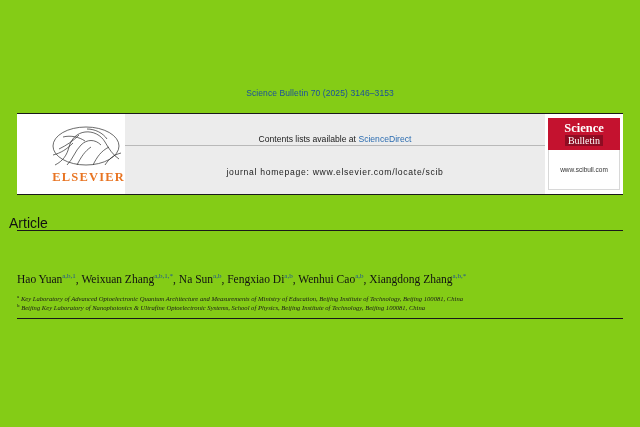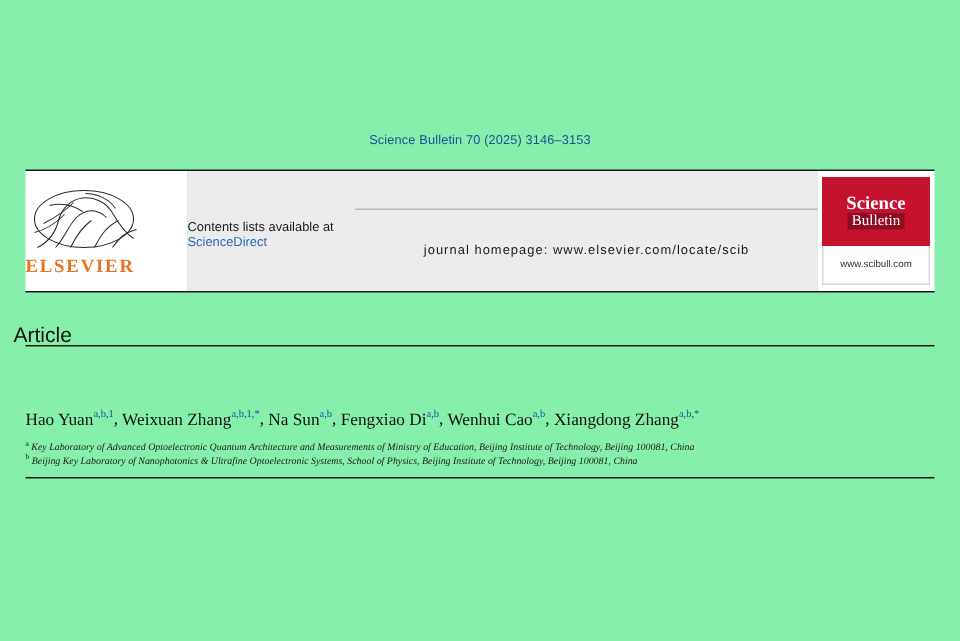--- a/index.html
+++ b/index.html
@@ -4,21 +4,21 @@
 <style>
   html, body {
     margin: 0;
     padding: 0;
     background: #000000;
   }
   .page {
     position: relative;
     width: 640px;
     height: 427px;
-    background: #86efac;
+    background: #84cc16;
     overflow: hidden;
     font-family: "Liberation Serif", serif;
   }
   
   .journal-ref {
     position: absolute;
     top: 88px;
     left: 0;
     width: 640px;
     text-align: center;
@@ -37,40 +37,40 @@
     display: flex;
     align-items: stretch;
     border-top: 1.4px solid #1a1a1a;
     border-bottom: 1.4px solid #1a1a1a;
   }
   .elsevier-box {
     width: 108px;
     background: #ffffff;
     display: flex;
     flex-direction: column;
-    align-items: flex-start;
+    align-items: flex-end;
     justify-content: center;
     border-right: 0px solid transparent;
     padding-top: 2px;
     box-sizing: border-box;
   }
   .tree-svg { display:block; }
   .elsevier-word {
     font-family: "Liberation Serif", serif;
     font-size: 12.5px;
     letter-spacing: 1.2px;
     color: #e87422;
     font-weight: bold;
     margin-top: 1px;
   }
   .center-box {
     flex: 1;
     background: #ececec;
     display: flex;
-    flex-direction: row;
+    flex-direction: column;
     align-items: center;
     justify-content: center;
     position: relative;
   }
   .contents-line {
     font-family: "Liberation Sans", sans-serif;
     font-size: 8.6px;
     color: #1a1a1a;
     margin-top: 3px;
   }
@@ -105,21 +105,21 @@
   }
   .cover-inner {
     width: 72px;
     height: 72px;
     background: #ffffff;
     display: flex;
     flex-direction: column;
   }
   .cover-top {
     background: #c4122f;
-    height: 46px;
+    height: 32px;
     display: flex;
     flex-direction: column;
     align-items: center;
     justify-content: center;
     color: #ffffff;
     text-align: center;
   }
   .cover-top .c1 {
     font-family: "Liberation Serif", serif;
     font-size: 12.5px;

